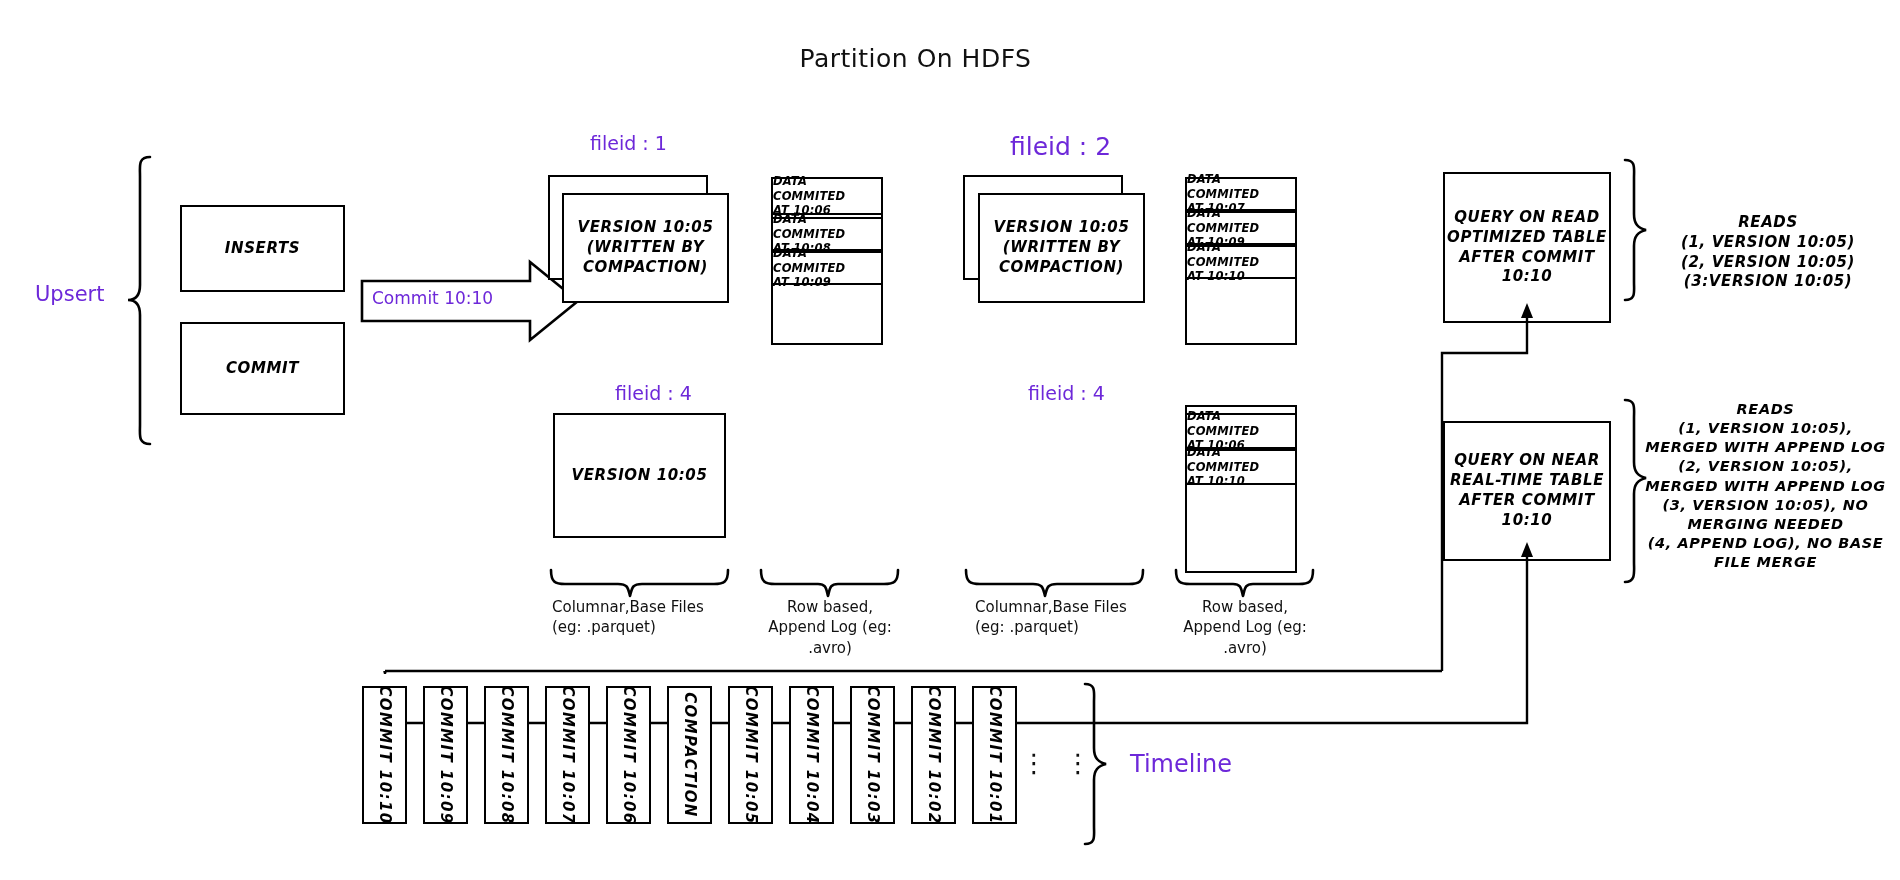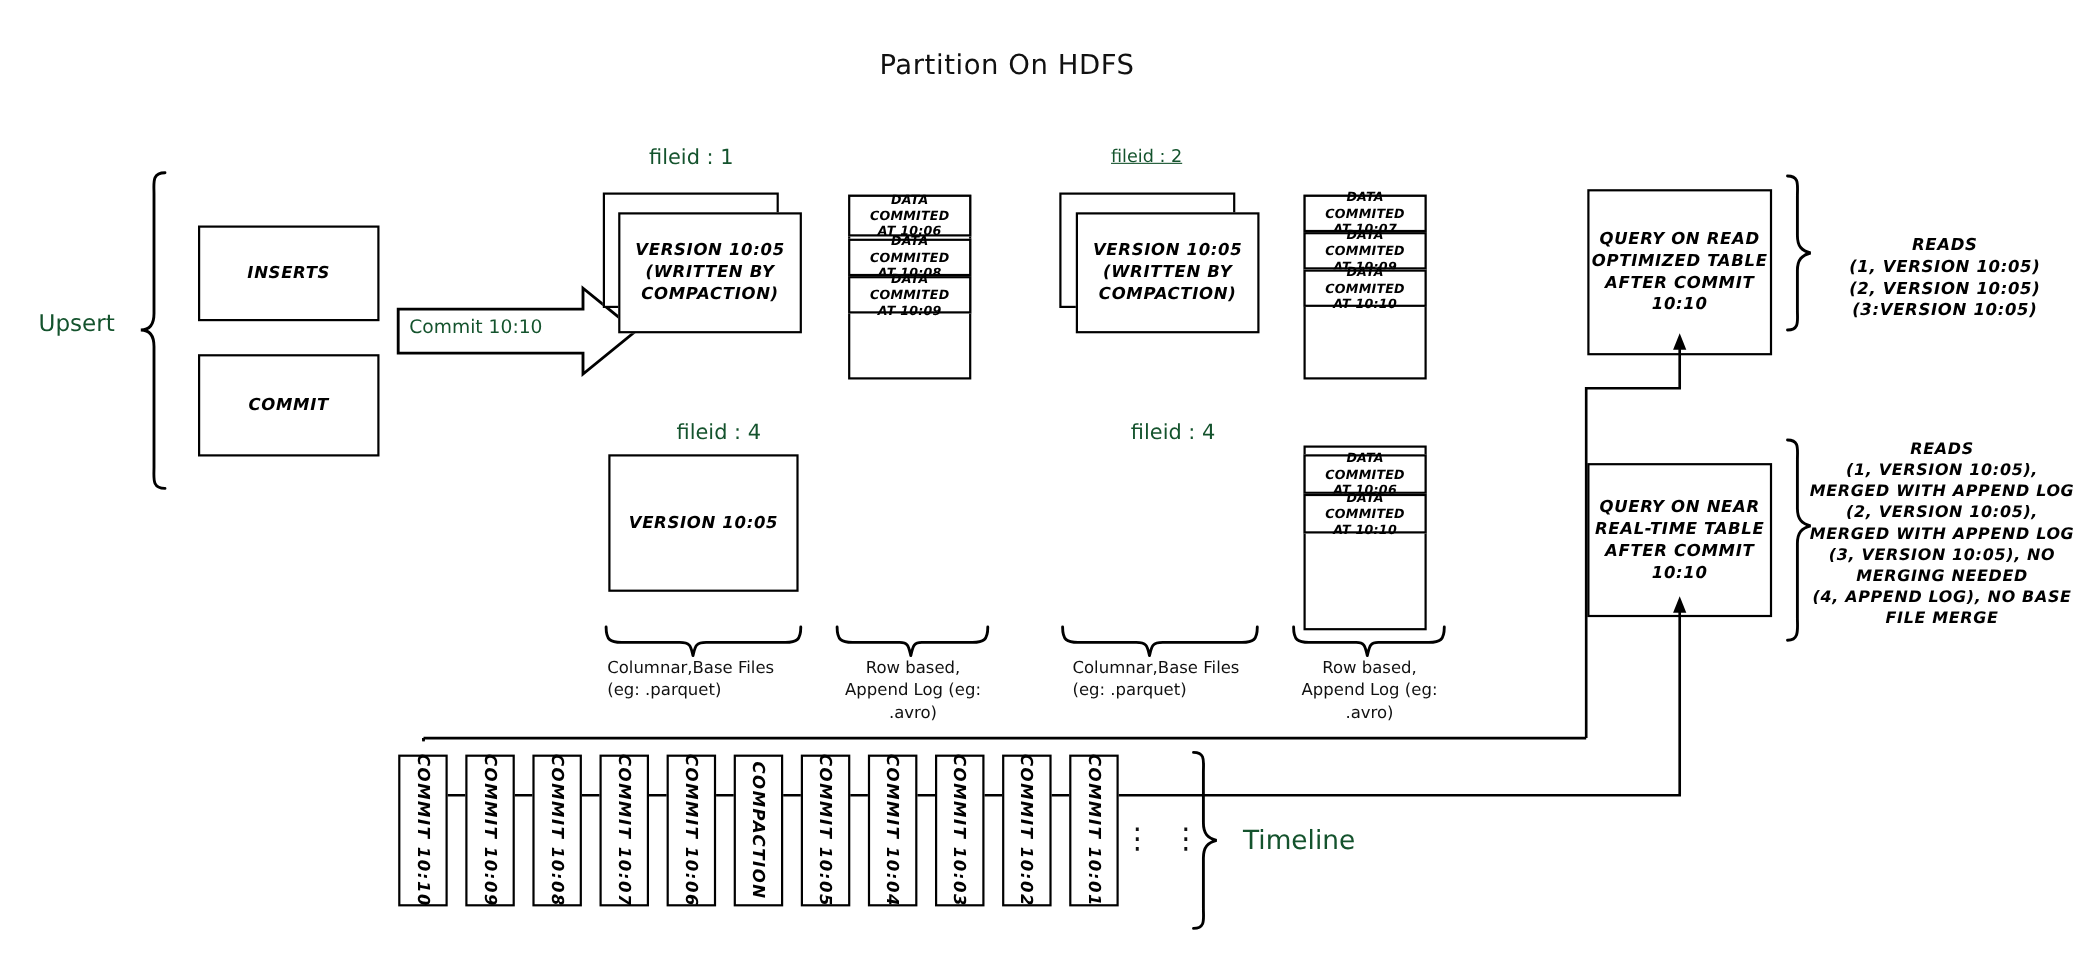--- a/index.html
+++ b/index.html
@@ -22,41 +22,41 @@
   .title {
     font-family: "DejaVu Sans", sans-serif;
     font-size: 25px;
     letter-spacing: 0.5px;
     color: #111;
     white-space: nowrap;
   }
   .soft {
     font-family: "DejaVu Sans", sans-serif;
     font-size: 21px;
-    color: #14532d;
+    color: #6d28d9;
     white-space: nowrap;
   }
   .hand {
     font-family: "DejaVu Sans", sans-serif;
     font-weight: bold;
     font-style: italic;
     font-size: 15px;
     letter-spacing: 0.6px;
     line-height: 1.32;
     text-align: center;
     color: #000;
   }
   .hand-sm {
     font-family: "DejaVu Sans", sans-serif;
     font-weight: bold;
     font-style: italic;
     font-size: 11.5px;
     letter-spacing: 0.2px;
     line-height: 1.25;
-    text-align: center;
+    text-align: left;
     color: #000;
   }
   .caption {
     font-family: "DejaVu Sans", sans-serif;
     font-size: 15px;
     line-height: 1.35;
     color: #111;
   }
 
   
@@ -161,21 +161,21 @@
   </div>
   <div class="abs logcell" style="left:771px; top:217px; width:112px; height:34px;">
     <span class="hand-sm" style="white-space:pre-line;">DATA COMMITED
 AT 10:08</span>
   </div>
   <div class="abs logcell" style="left:771px; top:251px; width:112px; height:34px;">
     <span class="hand-sm" style="white-space:pre-line;">DATA COMMITED
 AT 10:09</span>
   </div>
 
-  <div class="abs soft" style="left:1010px; top:132px; font-size:16px;text-decoration:underline;">fileid : 2</div>
+  <div class="abs soft" style="left:1010px; top:132px; font-size:25px;">fileid : 2</div>
 
   <div class="abs stack-back" style="left:963px; top:175px; width:160px; height:105px;"></div>
   <div class="abs box" style="left:978px; top:193px; width:167px; height:110px;">
     <span class="hand" style="white-space:pre-line;">VERSION 10:05
 (WRITTEN BY
 COMPACTION)</span>
   </div>
 
   <div class="abs logframe" style="left:1185px; top:177px; width:112px; height:168px;"></div>
   <div class="abs logcell" style="left:1185px; top:177px; width:112px; height:34px;">

